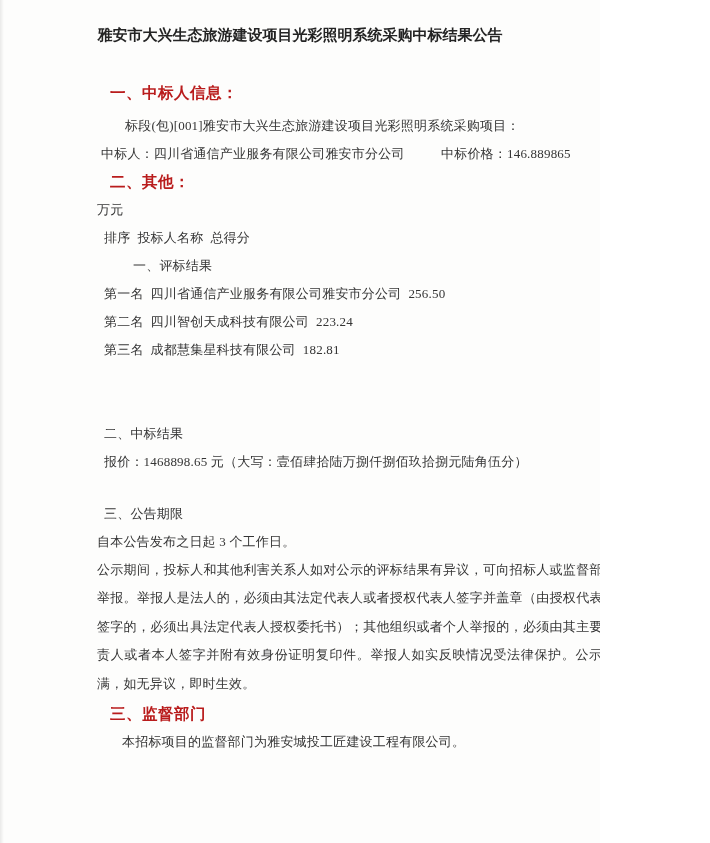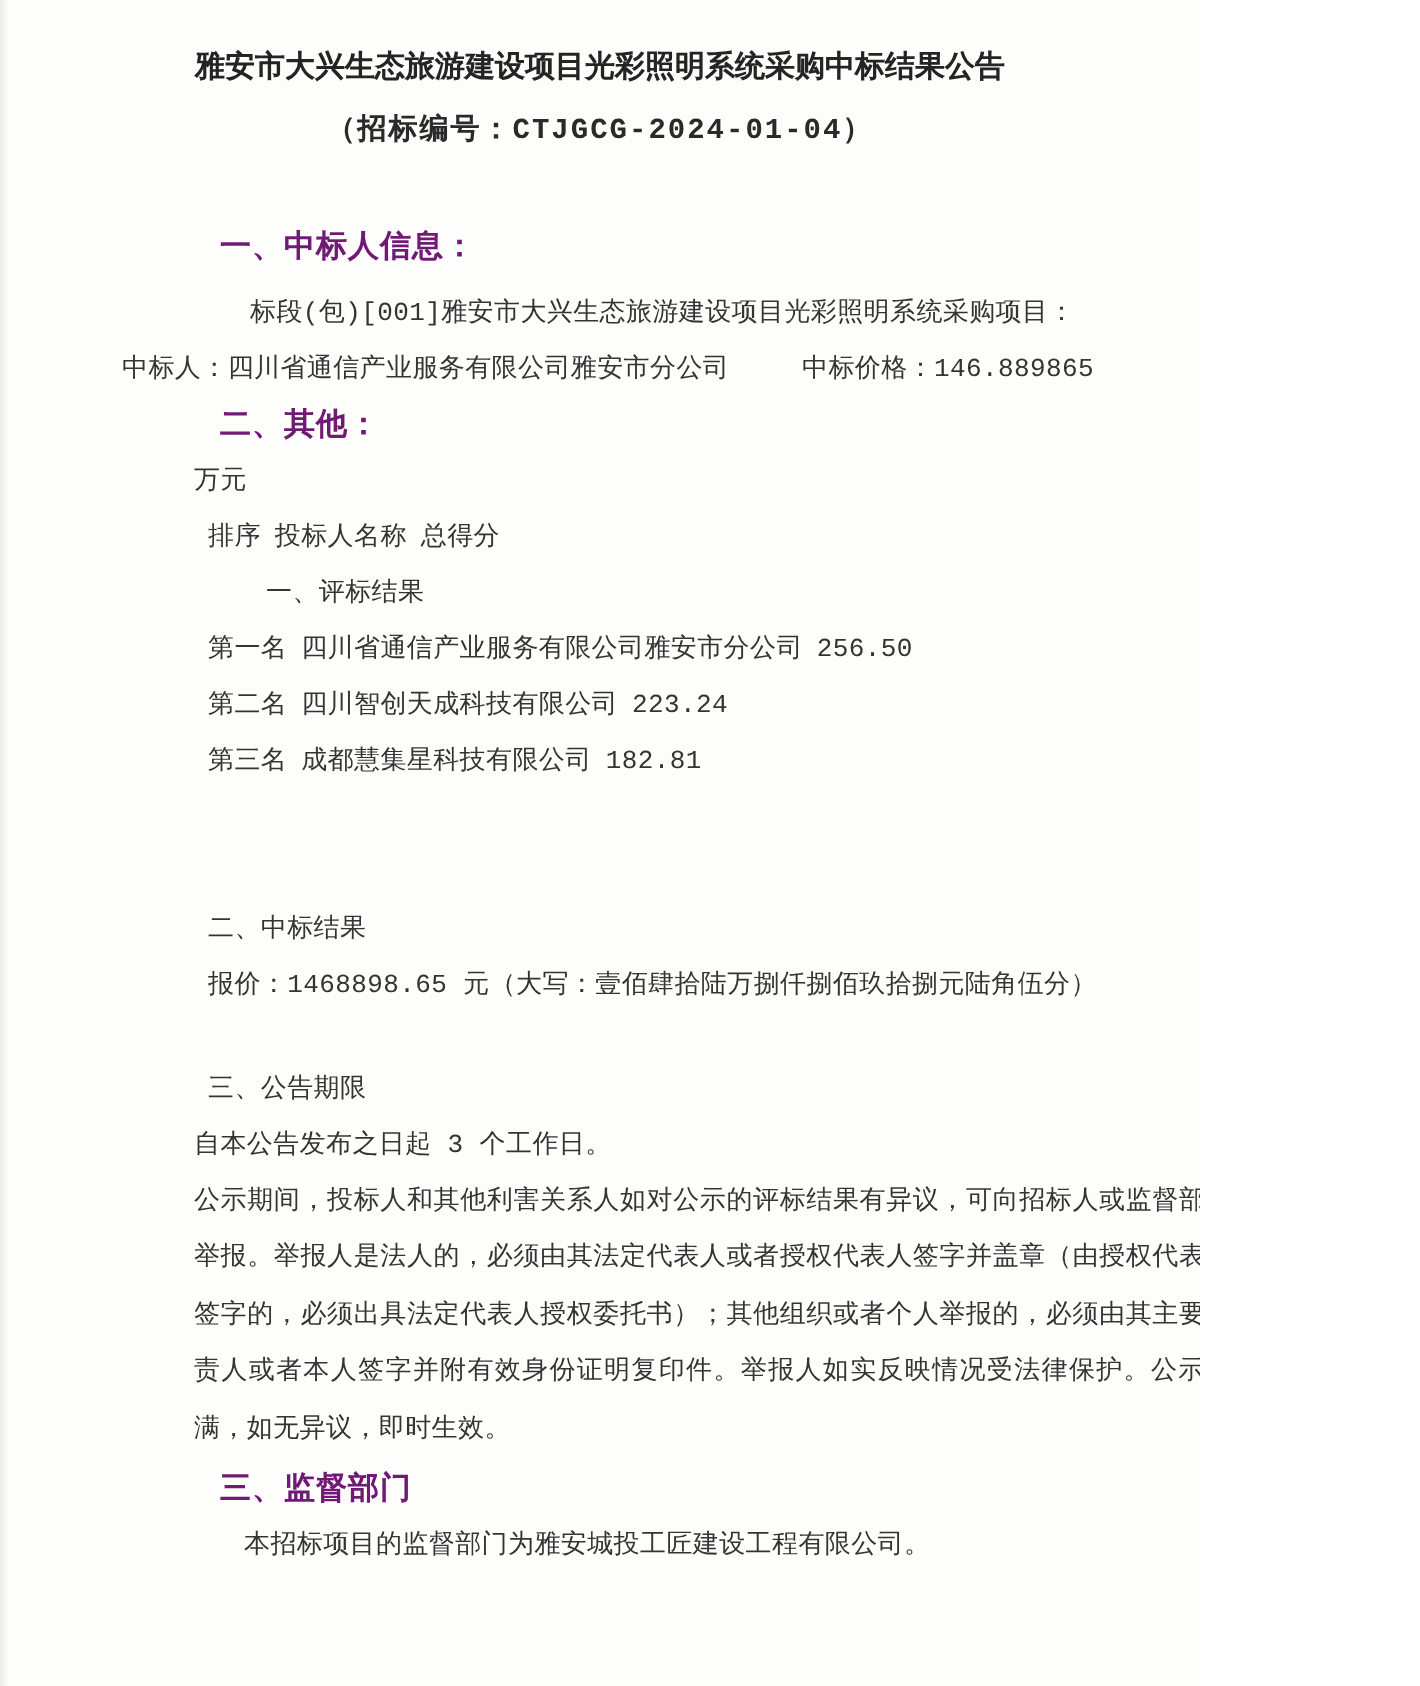--- a/index.html
+++ b/index.html
@@ -2,21 +2,21 @@
 <html><head>
 <meta charset="utf-8">
 <style>
   * { margin:0; padding:0; box-sizing:border-box; }
   html,body { background:#ffffff; }
   .page {
     position:relative;
     width:600px; height:843px;
     background:#fdfdfc;
     overflow:hidden;
-    font-family:Liberation Mono, monospace;
+    font-family:Liberation Serif, serif;
     color:#343434;
   }
   
   .page::after {
     content:''; position:absolute; left:0; top:0; bottom:0; width:4px;
     background:linear-gradient(to right, rgba(0,0,0,0.08), rgba(0,0,0,0));
     pointer-events:none;
   }
   .title {
     margin-top:22px; line-height:26px; text-align:center;
@@ -24,28 +24,28 @@
   }
   .subtitle {
     margin-top:5px; line-height:26px; text-align:center;
     font-size:14.5px; font-weight:bold; color:#2a2a2a; letter-spacing:1px;
   }
   .line {
     margin-left:97px; line-height:28px; font-size:13px; letter-spacing:0.2px;
     white-space:nowrap;
   }
   .h {
-    margin-left:110px; font-size:15.5px; font-weight:bold; color:#701a75;
+    margin-left:110px; font-size:15.5px; font-weight:bold; color:#b91c1c;
     letter-spacing:0.5px;
   }
   .ind-lot   { margin-left:125px; }
   .ind-sub   { margin-left:133px; }
   .ind-row   { margin-left:104px; }
   .ind-body2 { margin-left:122px; }
-  .winner-line { margin-left:61px; position:relative; }
+  .winner-line { margin-left:101px; position:relative; }
   .price-info { position:absolute; left:340px; top:0; }
   .mt-h1      { margin-top:31px; }
   .mt-lot     { margin-top:5px; }
   .mt-result  { margin-top:56px; }
   .mt-announce{ margin-top:24px; }
   .mt-superv  { margin-top:2px; }
   .erow .rank   { margin-right:7px; }
   .erow .bidder { margin-right:7px; }
   .para {
     margin-left:97px; width:519px; font-size:13px; line-height:28.4px;
@@ -55,21 +55,20 @@
     position:absolute; left:630px; top:223px;
     mix-blend-mode:multiply;
   }
 </style>
 </head>
 <body>
 
 <div class="page">
 
   <div class="title">雅安市大兴生态旅游建设项目光彩照明系统采购中标结果公告</div>
-  <div class="subtitle">（招标编号：CTJGCG-2024-01-04）</div>
 
   <div class="line h mt-h1">一、中标人信息：</div>
   <div class="line ind-lot mt-lot">标段(包)[001]雅安市大兴生态旅游建设项目光彩照明系统采购项目：</div>
 
   <div class="line winner-line">
     <span>中标人：</span><span>四川省通信产业服务有限公司雅安市分公司</span>
     <span class="price-info"><span>中标价格：</span><span>146.889865</span></span>
   </div>
   <div class="line h">二、其他：</div>
 

